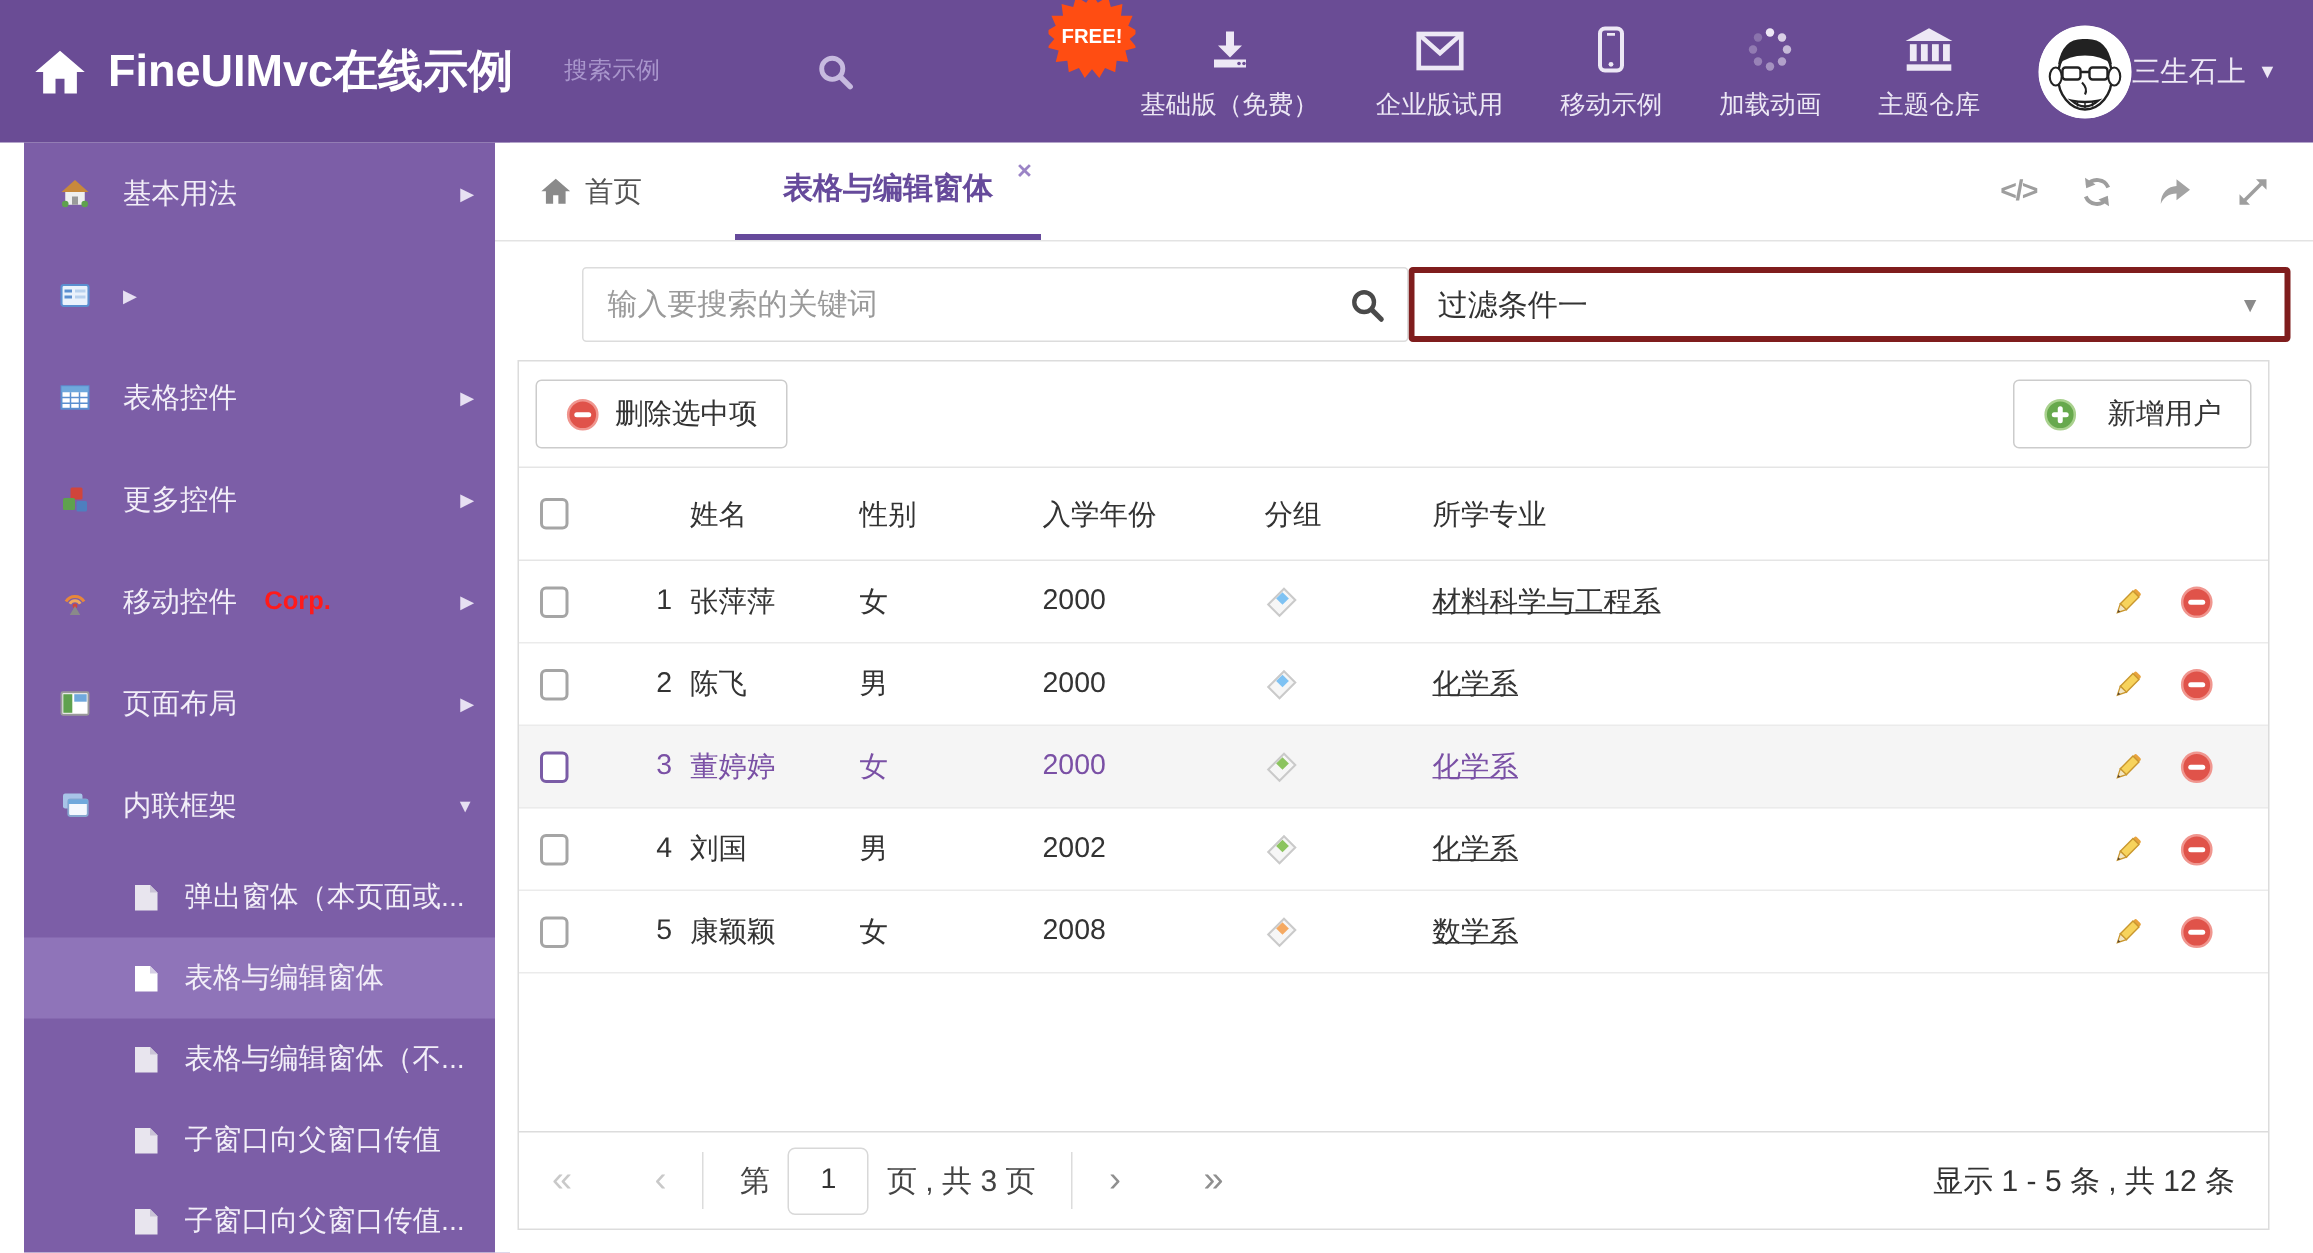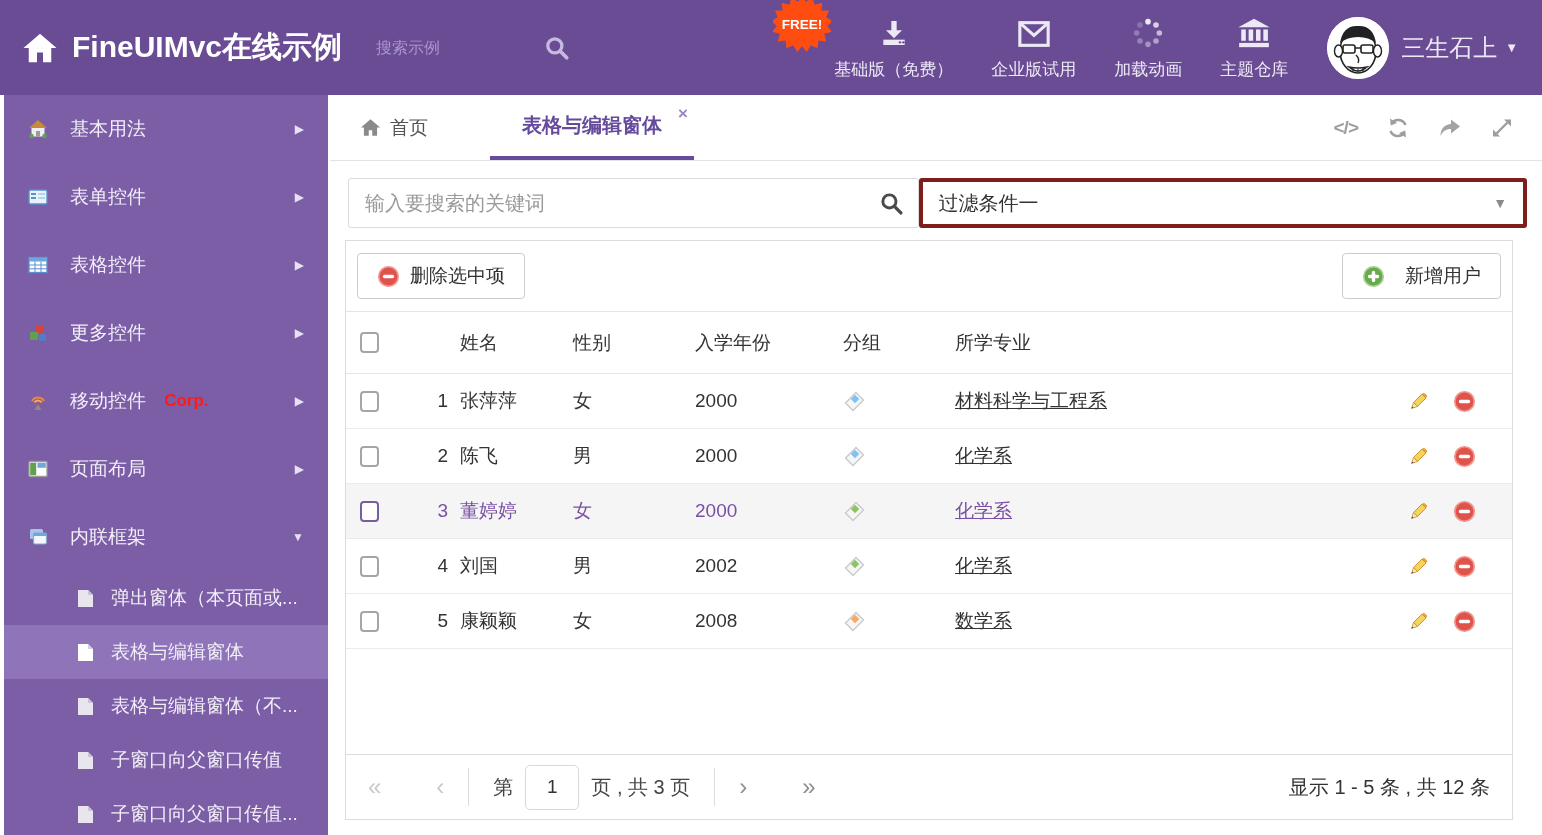--- a/index.html
+++ b/index.html
@@ -16,25 +16,25 @@
   .hdr-search::placeholder { color:#A996CC; }
   .hdr-search-icon { width:26px; height:26px; margin-left:8px; }
   .hdr-nav { margin-left:auto; display:flex; align-items:center; }
   .hdr-item { position:relative; display:flex; flex-direction:column; align-items:center;
     padding:0 19px; cursor:pointer; }
   .hdr-item .ico { height:34px; display:flex; align-items:flex-end; }
   .hdr-item .lbl { color:#EDE8F5; font-size:17px; margin-top:9px; white-space:nowrap; }
   .free-badge { position:absolute; left:-42px; top:-20px; width:58px; height:58px; }
   .avatar { width:62px; height:62px; border-radius:50%; background:#fff; overflow:hidden;
     margin-left:20px; flex:none; cursor:pointer; }
-  .user-name { color:#EDE8F5; font-size:24px; margin-left:12px; white-space:nowrap; cursor:pointer; }
+  .user-name { color:#EDE8F5; font-size:19px; margin-left:0; white-space:nowrap; cursor:pointer; }
   .user-caret { color:#EDE8F5; font-size:13px; margin:0 24px 0 8px; cursor:pointer; }
 
   
-  .sidebar { position:absolute; top:95px; left:4px; width:324px; bottom:0;
+  .sidebar { position:absolute; top:95px; left:16px; width:324px; bottom:0;
     background:#7C5EA7; overflow:hidden; }
   .side-item { height:68px; display:flex; align-items:center; padding:0 24px;
     color:#F2EEF8; font-size:19px; cursor:pointer; }
   .side-item .sico { width:20px; height:20px; margin-right:22px; flex:none; }
   .side-item .slbl { flex:1; }
   .side-item .arrow { font-size:12px; color:#E7E0F2; }
   .corp { color:#FF1A1A; font-size:17px; margin-left:8px; font-weight:bold; }
   .sub-item { height:54px; display:flex; align-items:center; padding-left:73px;
     color:#F2EEF8; font-size:19px; cursor:pointer; }
   .sub-item.active { background:#8F74B9; }
@@ -50,21 +50,21 @@
   .tab-home svg { width:21px; height:21px; }
   .tab-active { position:relative; display:flex; align-items:center; padding:0 32px;
     color:#664A9B; font-size:20px; font-weight:bold; border-bottom:4px solid #664A9B; cursor:pointer; }
   .tab-close { position:absolute; top:10px; right:6px; color:#9B84C6; font-size:17px;
     font-weight:bold; line-height:1; cursor:pointer; }
   .tab-tools { margin-left:auto; display:flex; align-items:center; gap:28px; padding-right:28px; }
   .tool-ico { color:#9E9E9E; cursor:pointer; display:flex; align-items:center; }
   .tool-ico svg { width:24px; height:24px; }
   .code-ico { font-size:19px; font-weight:bold; letter-spacing:-1px; }
 
-  .filter-row { display:flex; padding:17px 15px 0 18px; }
+  .filter-row { display:flex; padding:17px 15px 0 28px;margin-left:30px; }
   .search-box { flex:1; height:50px; border:1px solid #DCDCDC; border-radius:3px;
     position:relative; display:flex; align-items:center; }
   .search-box input { border:none; outline:none; flex:1; font-size:20px; color:#333;
     padding:0 50px 0 16px; background:transparent; font-family:inherit; }
   .search-box input::placeholder { color:#9A9A9A; }
   .search-box .mag { position:absolute; right:14px; top:12px; width:25px; height:25px; }
   .filter-select { flex:1; height:50px; border:4px solid #7f1d1d; border-radius:3px;
     display:flex; align-items:center; padding:0 16px; font-size:20px; color:#333; cursor:pointer; }
   .filter-select .caret { margin-left:auto; color:#8A8A8A; font-size:14px; }
 
@@ -147,20 +147,30 @@
       <span class="ico">
         <svg width="34" height="30" viewBox="0 0 24 20">
           <rect x="2" y="2" width="20" height="16" fill="none" stroke="#EDE8F5" stroke-width="2.2"></rect>
           <path d="M3 3 L12 11 L21 3" fill="none" stroke="#EDE8F5" stroke-width="2.2"></path>
         </svg>
       </span>
       <span class="lbl">企业版试用</span>
     </div>
     <div class="hdr-item">
       <span class="ico">
+        <svg width="20" height="32" viewBox="0 0 14 24">
+          <rect x="1.5" y="1.5" width="11" height="21" rx="2.5" fill="none" stroke="#EDE8F5" stroke-width="2"></rect>
+          <circle cx="7" cy="19.4" r="1.2" fill="#EDE8F5"></circle>
+          <line x1="5" y1="4.4" x2="9" y2="4.4" stroke="#EDE8F5" stroke-width="1.4"></line>
+        </svg>
+      </span>
+      <span class="lbl">移动示例</span>
+    </div>
+    <div class="hdr-item">
+      <span class="ico">
         <svg width="32" height="32" viewBox="0 0 24 24">
           <g fill="#EDE8F5">
             <circle cx="12" cy="3.5" r="2.1" opacity="1"></circle>
             <circle cx="18" cy="6" r="2.1" opacity="0.85"></circle>
             <circle cx="20.5" cy="12" r="2.1" opacity="0.7"></circle>
             <circle cx="18" cy="18" r="2.1" opacity="0.55"></circle>
             <circle cx="12" cy="20.5" r="2.1" opacity="0.45"></circle>
             <circle cx="6" cy="18" r="2.1" opacity="0.35"></circle>
             <circle cx="3.5" cy="12" r="2.1" opacity="0.3"></circle>
             <circle cx="6" cy="6" r="2.1" opacity="0.25"></circle>
@@ -218,21 +228,20 @@
     <span class="arrow">▶</span>
   </div>
   <div class="side-item">
     <svg class="sico" viewBox="0 0 20 20">
       <rect x="1" y="3" width="18" height="14" rx="1.5" fill="#EAF2FC" stroke="#5B8FD0" stroke-width="1.4"></rect>
       <rect x="3" y="6" width="5" height="2" fill="#5B8FD0"></rect>
         <rect x="3" y="10" width="5" height="2" fill="#5B8FD0"></rect>
       <rect x="10" y="6" width="7" height="2" fill="#B9D2EE"></rect>
         <rect x="10" y="10" width="7" height="2" fill="#B9D2EE"></rect>
     </svg>
-    <span class="slbl">表单控件</span>
     <span class="arrow">▶</span>
   </div>
   <div class="side-item">
     <svg class="sico" viewBox="0 0 20 20">
       <rect x="1" y="2.5" width="18" height="15" fill="#fff" stroke="#5B8FD0" stroke-width="1.3"></rect>
       <rect x="1" y="2.5" width="18" height="4" fill="#6FA8DC"></rect>
       <line x1="7" y1="6.5" x2="7" y2="17.5" stroke="#5B8FD0"></line>
         <line x1="13" y1="6.5" x2="13" y2="17.5" stroke="#5B8FD0"></line>
       <line x1="1" y1="10" x2="19" y2="10" stroke="#5B8FD0"></line>
         <line x1="1" y1="13.8" x2="19" y2="13.8" stroke="#5B8FD0"></line>

